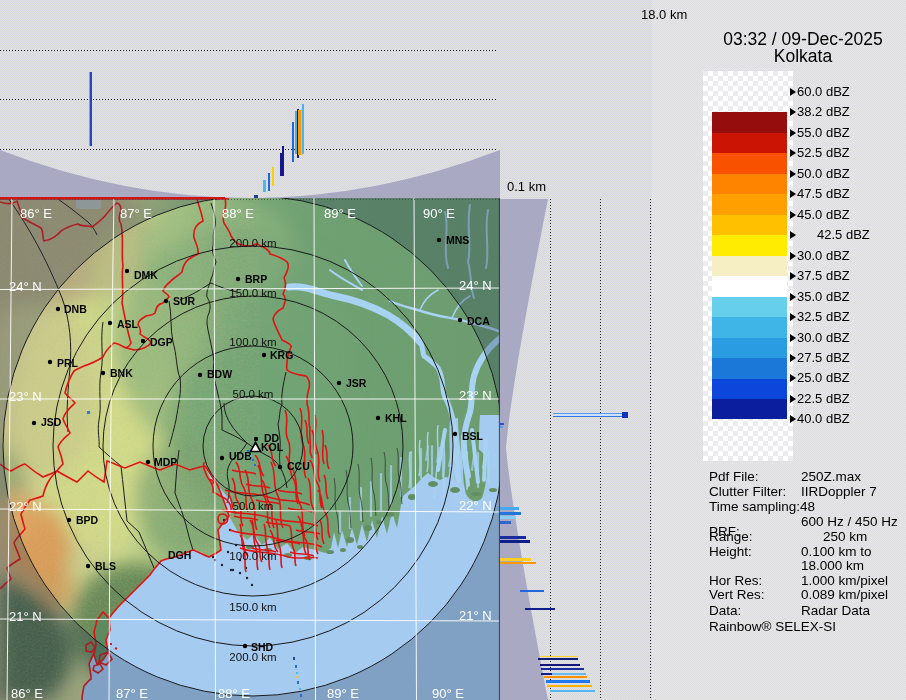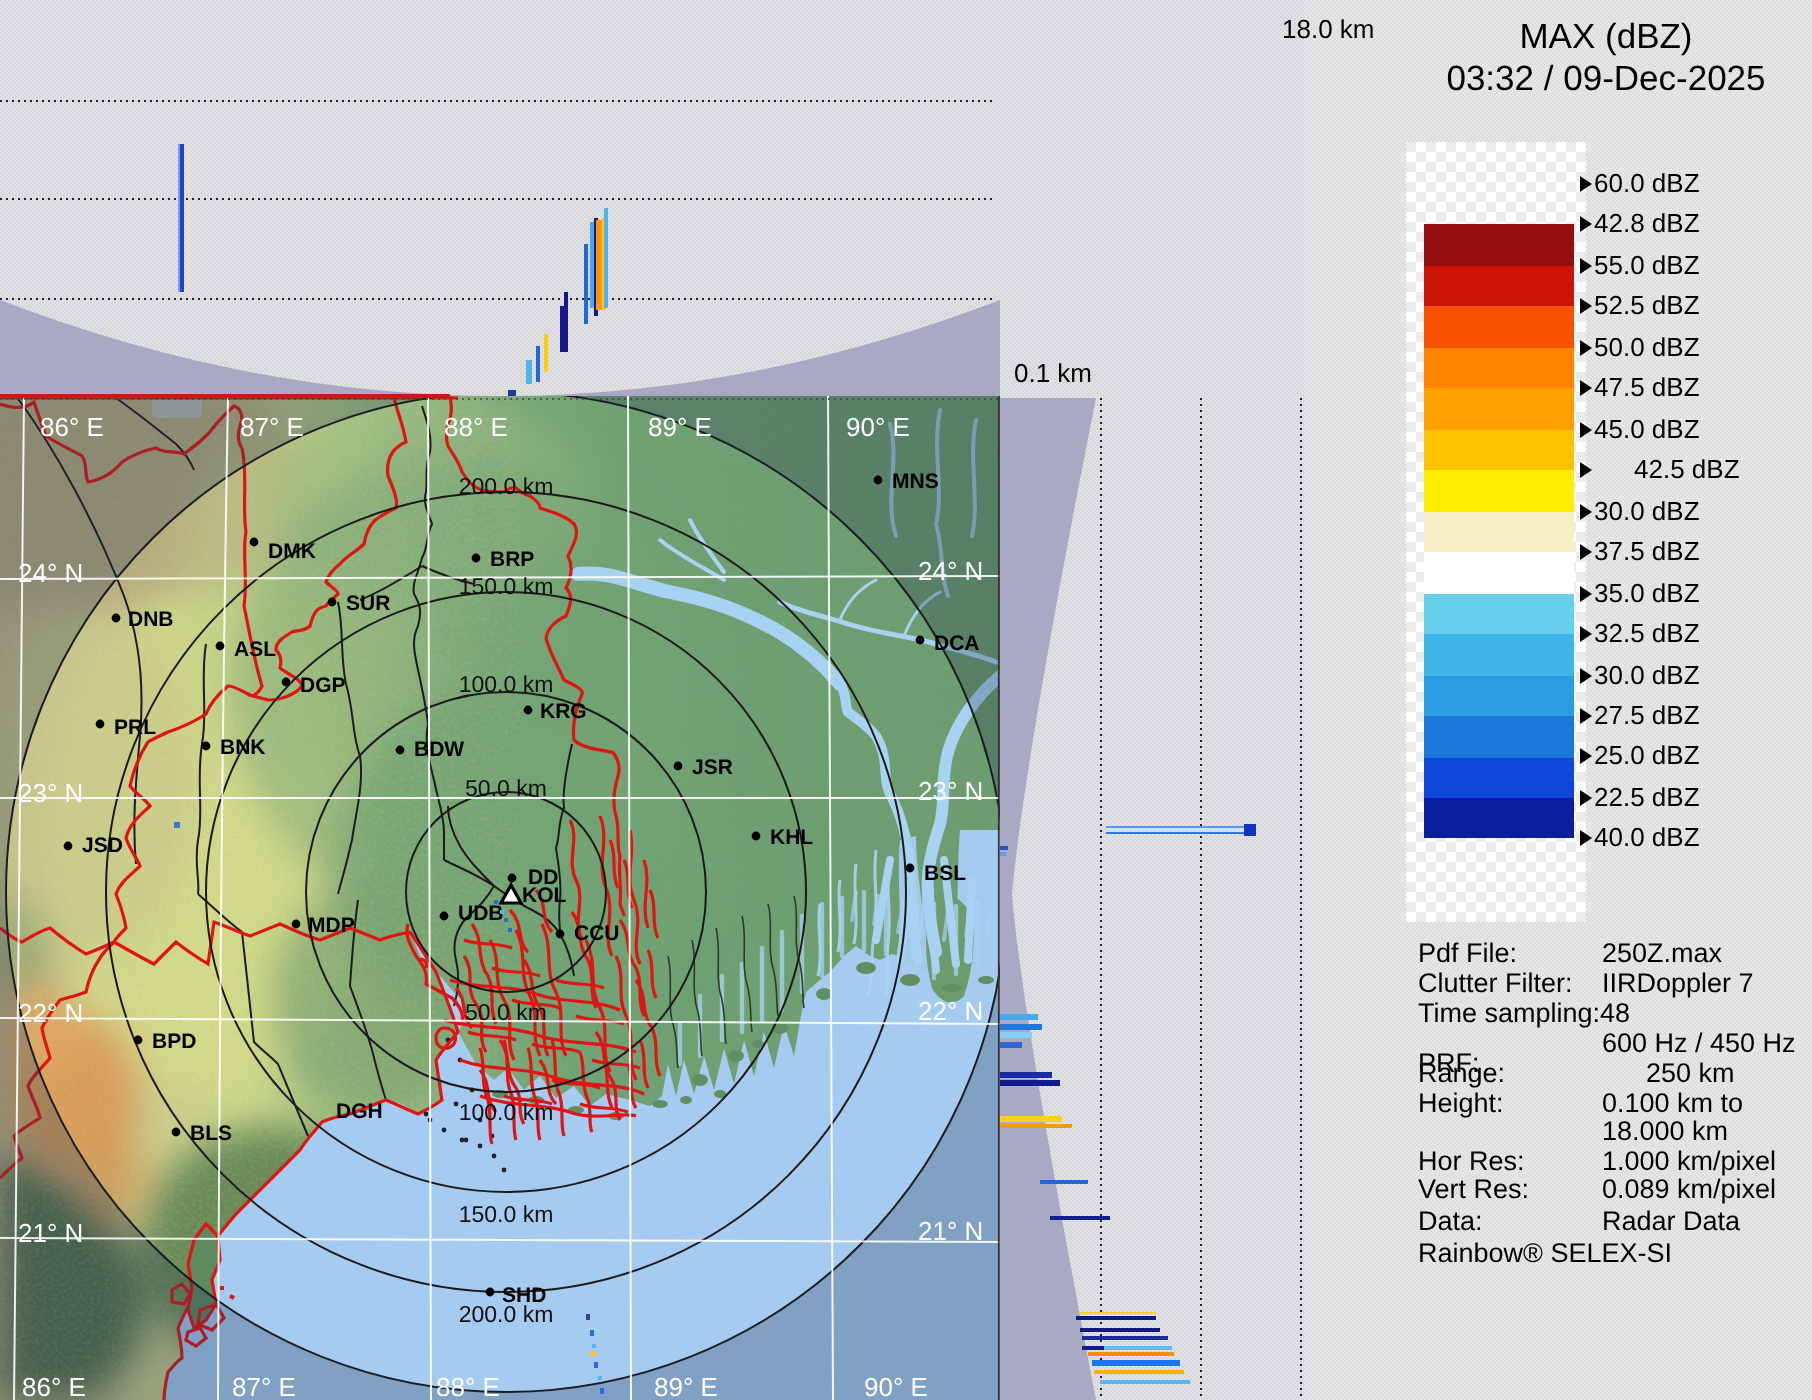--- a/index.html
+++ b/index.html
@@ -76,22 +76,22 @@
 <div class="bar" style="left:552px;top:673px;width:34px;height:2px;background:#66bbee;"></div>
 <div class="bar" style="left:544px;top:676px;width:43px;height:2px;background:#ff9100;"></div>
 <div class="bar" style="left:546px;top:680px;width:44px;height:3px;background:#1d78f0;"></div>
 <div class="bar" style="left:547px;top:685px;width:45px;height:2px;background:#ffb300;"></div>
 <div class="bar" style="left:550px;top:690px;width:45px;height:2px;background:#55b8f0;"></div>
 
 <div class="lbl" style="left:641px;top:7px;">18.0 km</div>
 <div class="lbl" style="left:507px;top:179px;">0.1 km</div>
 
 <div id="legend"></div>
-<div class="ttl" style="left:700px;top:8px;">MAX (dBZ)</div>
 <div class="ttl" style="left:700px;top:29px;">03:32 / 09-Dec-2025</div>
+<div class="ttl" style="left:700px;top:46px;">Kolkata</div>
 
 <div style="position:absolute;left:703px;top:71px;width:90px;height:390px;background:repeating-conic-gradient(#ffffff 0% 25%, #ececee 0% 50%) 0 0/10px 10px;"></div>
 <div class="cb" style="left:712px;top:112px;height:21px;background:#960d0d;"></div>
 <div class="cb" style="left:712px;top:133px;height:20px;background:#cc1404;"></div>
 <div class="cb" style="left:712px;top:153px;height:21px;background:#f85200;"></div>
 <div class="cb" style="left:712px;top:174px;height:20px;background:#fe8400;"></div>
 <div class="cb" style="left:712px;top:194px;height:21px;background:#ffa000;"></div>
 <div class="cb" style="left:712px;top:215px;height:20px;background:#ffc000;"></div>
 <div class="cb" style="left:712px;top:235px;height:21px;background:#ffec00;"></div>
 <div class="cb" style="left:712px;top:256px;height:20px;background:#f6efc4;"></div>
@@ -99,21 +99,21 @@
 <div class="cb" style="left:712px;top:297px;height:20px;background:#66cfec;"></div>
 <div class="cb" style="left:712px;top:317px;height:21px;background:#3fb4e6;"></div>
 <div class="cb" style="left:712px;top:338px;height:20px;background:#2a9ce2;"></div>
 <div class="cb" style="left:712px;top:358px;height:21px;background:#1b78d8;"></div>
 <div class="cb" style="left:712px;top:379px;height:20px;background:#0c46da;"></div>
 <div class="cb" style="left:712px;top:399px;height:20px;background:#0a1e9e;"></div>
 
 <div class="arrow" style="left:790px;top:88px;"></div>
     <div class="dbz" style="top:84px;">60.0 dBZ</div>
 <div class="arrow" style="left:790px;top:108px;"></div>
-    <div class="dbz" style="top:104px;">42.8 dBZ</div>
+    <div class="dbz" style="top:104px;">38.2 dBZ</div>
 <div class="arrow" style="left:790px;top:129px;"></div>
     <div class="dbz" style="top:125px;">55.0 dBZ</div>
 <div class="arrow" style="left:790px;top:149px;"></div>
     <div class="dbz" style="top:145px;">52.5 dBZ</div>
 <div class="arrow" style="left:790px;top:170px;"></div>
     <div class="dbz" style="top:166px;">50.0 dBZ</div>
 <div class="arrow" style="left:790px;top:190px;"></div>
     <div class="dbz" style="top:186px;">47.5 dBZ</div>
 <div class="arrow" style="left:790px;top:211px;"></div>
     <div class="dbz" style="top:207px;">45.0 dBZ</div>

